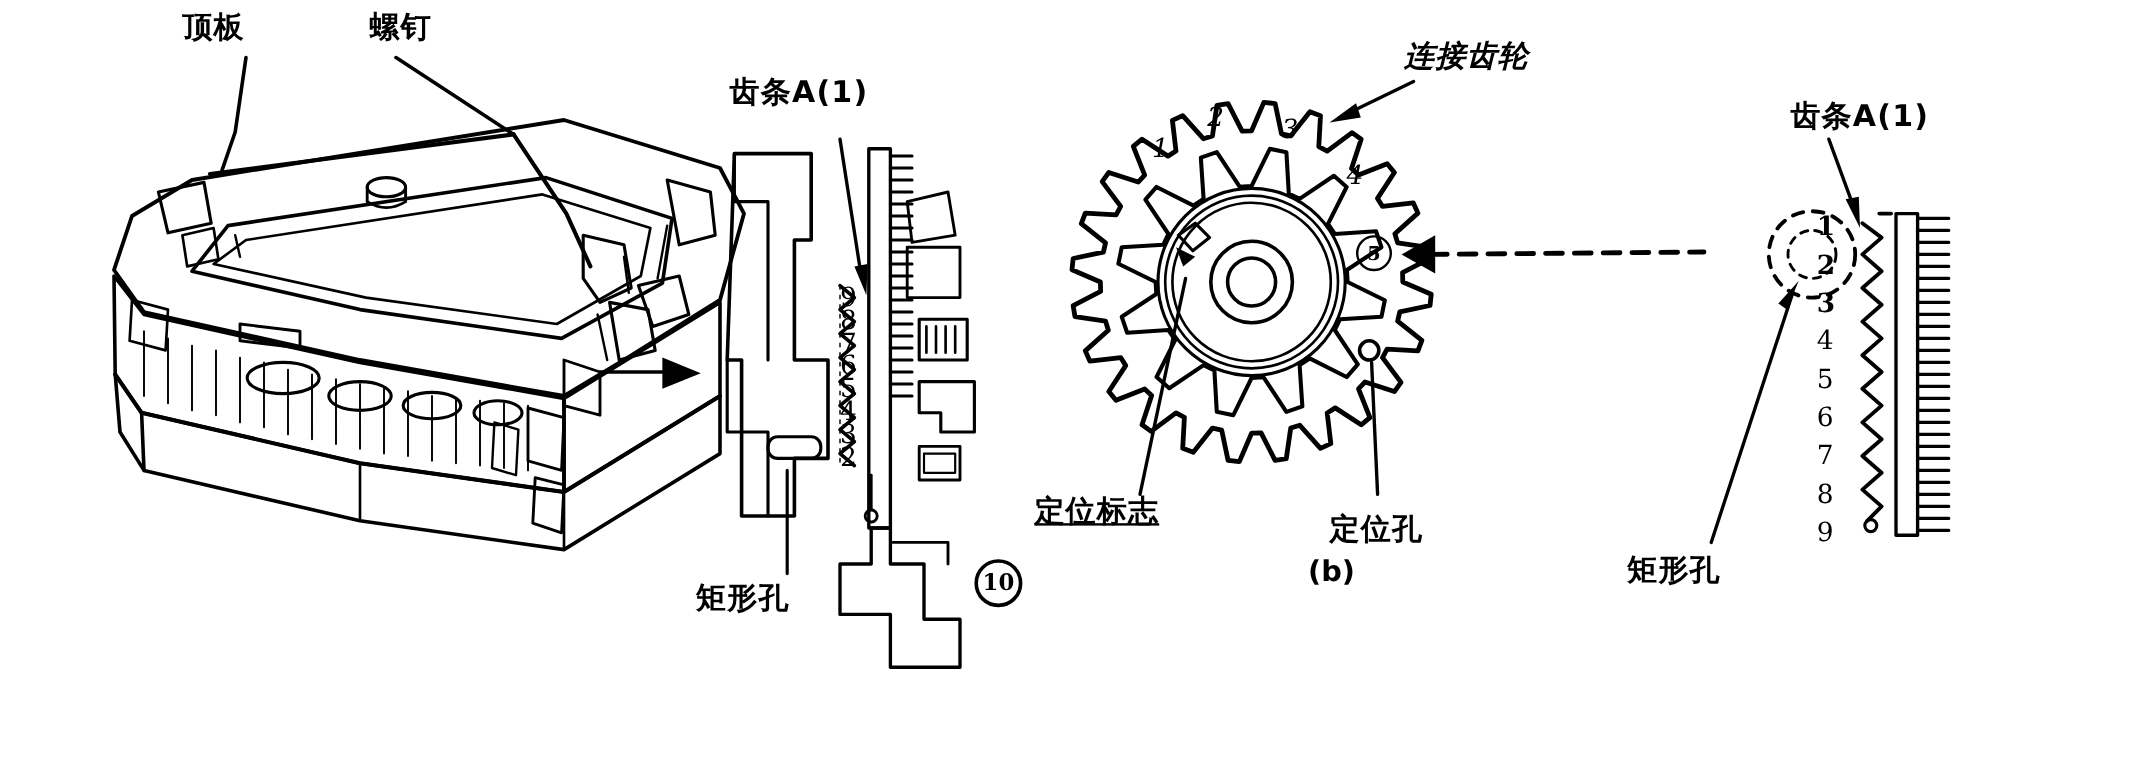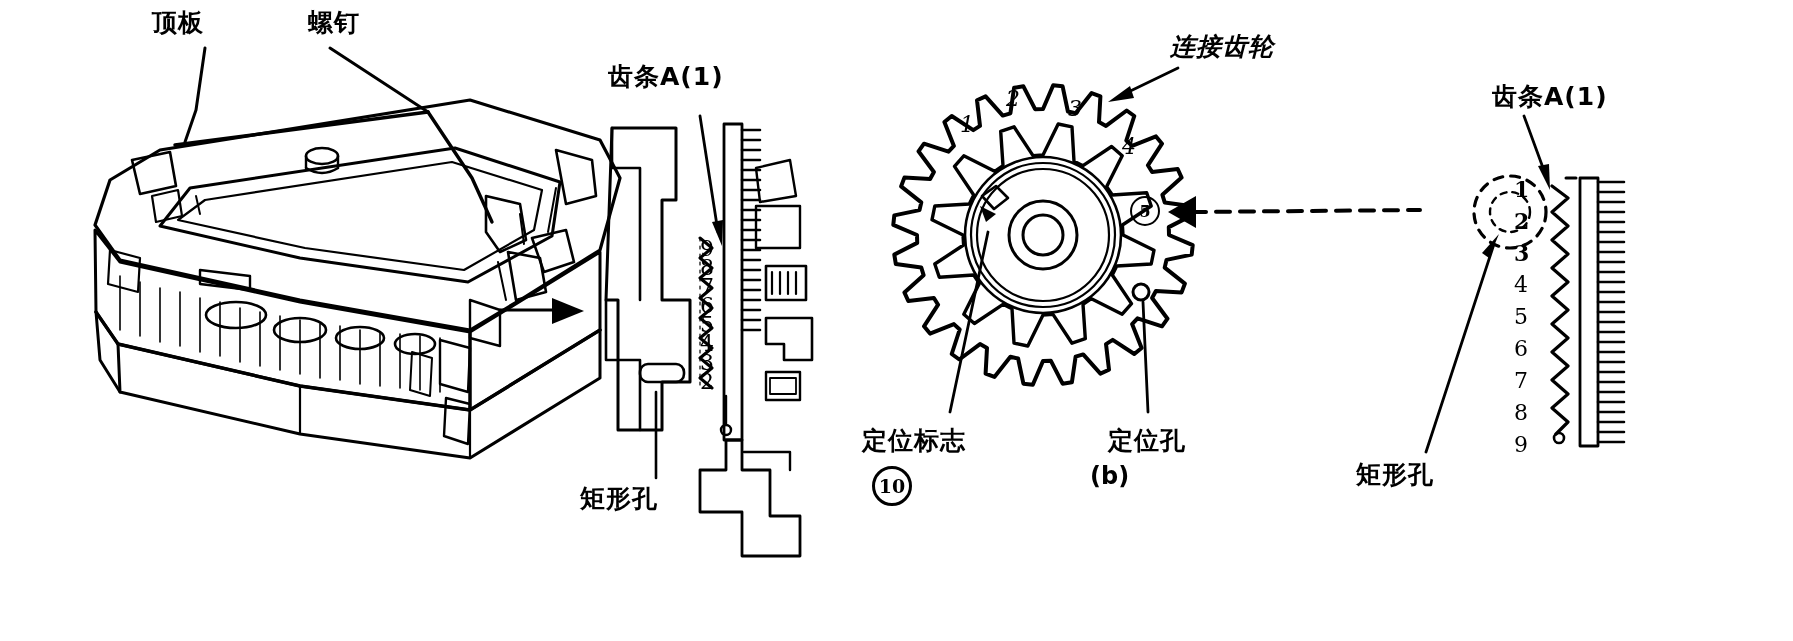--- a/index.html
+++ b/index.html
@@ -182,30 +182,30 @@
       <path d="M950 412 L988 232" stroke-width="2.8"></path>
 
       <path d="M1148 412 L1143 302" stroke-width="2.8"></path>
 
       <path d="M1192 212 L1420 210" stroke-width="4" stroke-dasharray="14 10"></path>
       <path class="kf" d="M1196 196 L1168 212 L1196 228 Z" fill="#000" stroke="none"></path>
     </g>
   </svg>
 
   <div class="lbl cn" style="left:1170px;top:30px;font-style:italic;">连接齿轮</div>
-  <div class="lbl cn" style="left:862px;top:424px;">定位标志</div>
+  <div class="lbl cn" style="left:862px;top:409px;text-decoration:underline;">定位标志</div>
   <div class="lbl cn" style="left:1108px;top:424px;">定位孔</div>
 
   <div class="lbl num-i" style="left:960px;top:112px;">1</div>
   <div class="lbl num-i" style="left:1006px;top:86px;">2</div>
   <div class="lbl num-i" style="left:1068px;top:96px;">3</div>
   <div class="lbl num-i" style="left:1122px;top:134px;">4</div>
   <div class="circled sm" style="left:1130px;top:196px;">5</div>
 
-  <div class="circled" style="left:872px;top:466px;text-align:right;">10</div>
+  <div class="circled" style="left:812px;top:466px;text-align:right;">10</div>
   <div class="lbl fig" style="left:1090px;top:462px;">(b)</div>
 
   <svg width="1793" height="641">
     <g class="k" stroke-width="2.8" stroke-linejoin="round" stroke-linecap="round">
 
       <path d="M1524 116 L1546 176" stroke-width="2.8"></path>
       <path class="kf" d="M1538 166 L1550 190 L1549 164 Z" fill="#000" stroke="none"></path>
 
       <circle cx="1510" cy="212" r="36" stroke-width="3.2" stroke-dasharray="9 8"></circle>
       <circle cx="1510" cy="212" r="20" stroke-width="2.4" stroke-dasharray="6 6"></circle>

